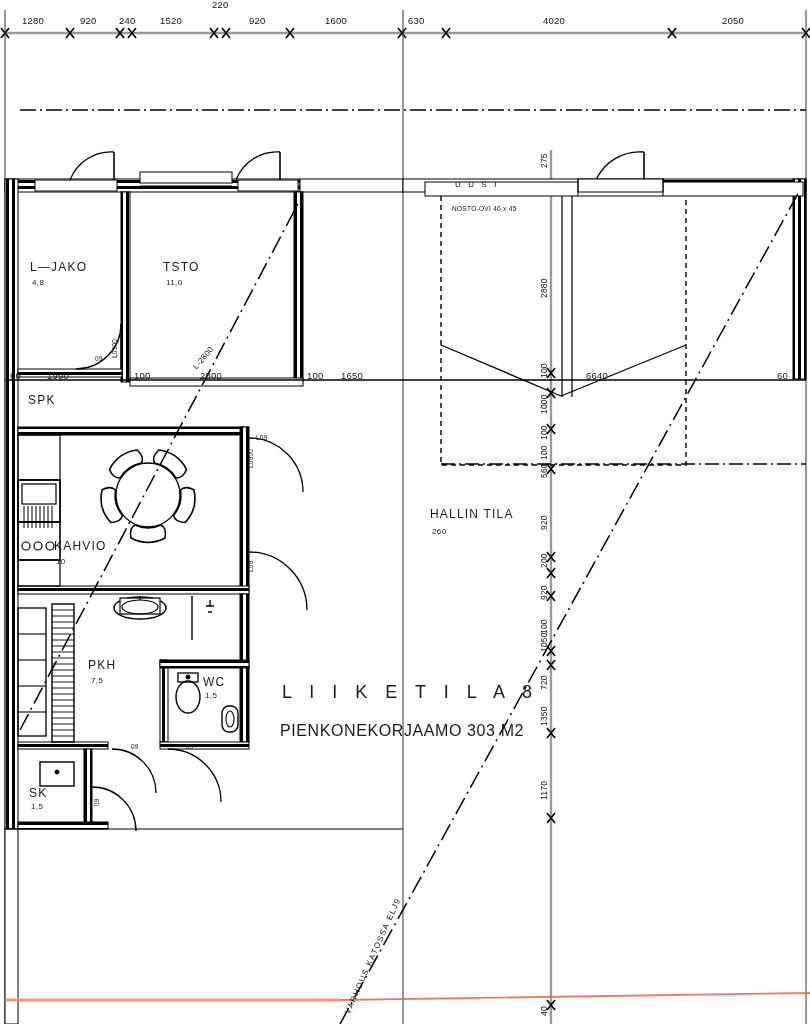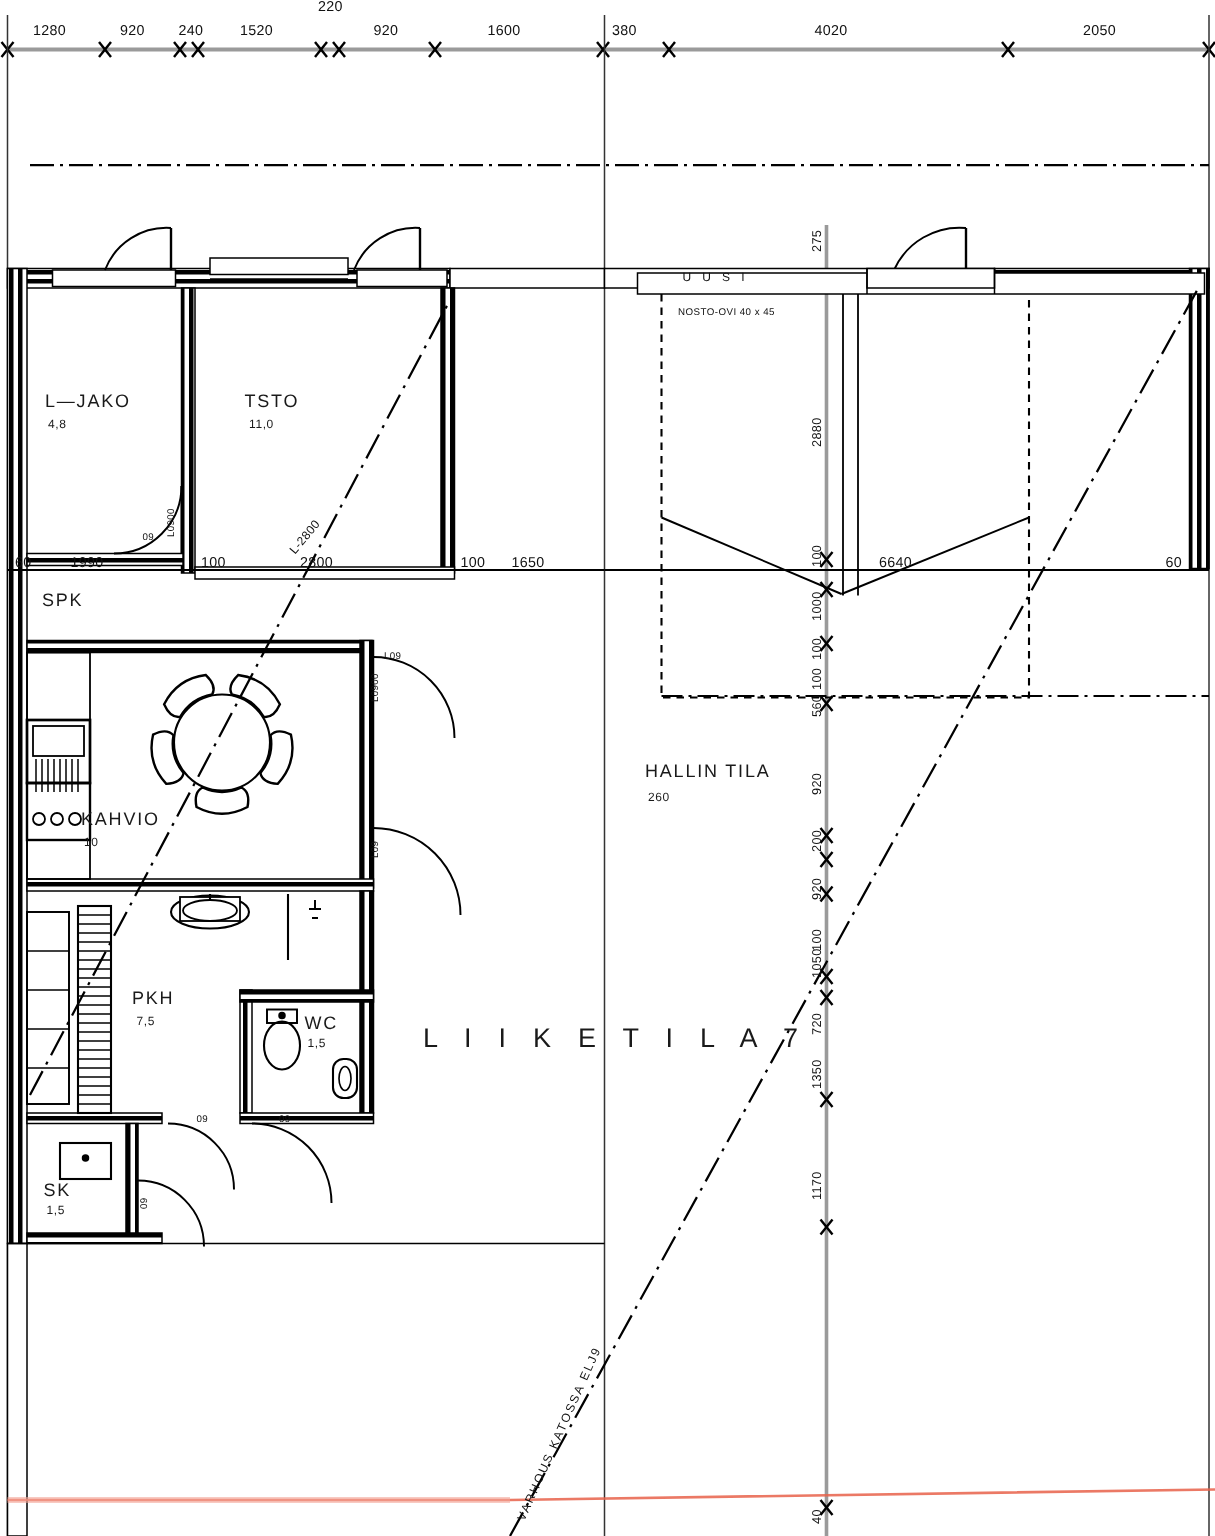--- a/index.html
+++ b/index.html
@@ -292,21 +292,21 @@
     <line x1="5" y1="829" x2="403" y2="829" stroke="#000" stroke-width="1.1"></line>
   </svg>
 
   <div class="lbl dim" style="left:22px;top:16px">1280</div>
   <div class="lbl dim" style="left:80px;top:16px">920</div>
   <div class="lbl dim" style="left:119px;top:16px">240</div>
   <div class="lbl dim" style="left:160px;top:16px">1520</div>
   <div class="lbl dim" style="left:212px;top:0">220</div>
   <div class="lbl dim" style="left:249px;top:16px">920</div>
   <div class="lbl dim" style="left:325px;top:16px">1600</div>
-  <div class="lbl dim" style="left:408px;top:16px">380</div>
+  <div class="lbl dim" style="left:408px;top:16px">630</div>
   <div class="lbl dim" style="left:543px;top:16px">4020</div>
   <div class="lbl dim" style="left:722px;top:16px">2050</div>
 
   <div class="lbl dimv rot90" style="left:540px;top:168px">275</div>
   <div class="lbl dimv rot90" style="left:540px;top:298px">2880</div>
   <div class="lbl dimv rot90" style="left:540px;top:378px">100</div>
   <div class="lbl dimv rot90" style="left:540px;top:414px">1000</div>
   <div class="lbl dimv rot90" style="left:540px;top:440px">100</div>
   <div class="lbl dimv rot90" style="left:540px;top:478px">560</div>
   <div class="lbl dimv rot90" style="left:540px;top:460px">100</div>
@@ -349,21 +349,22 @@
 
   <div class="lbl room-name" style="left:203px;top:676px">WC</div>
   <div class="lbl room-area" style="left:205px;top:692px">1,5</div>
 
   <div class="lbl room-name" style="left:29px;top:787px">SK</div>
   <div class="lbl room-area" style="left:31px;top:803px">1,5</div>
 
   <div class="lbl room-name" style="left:430px;top:508px">HALLIN TILA</div>
   <div class="lbl room-area" style="left:432px;top:528px">260</div>
 
-  <div class="lbl title1" style="left:282px;top:683px">L I I K E T I L A  7</div>
+  <div class="lbl title1" style="left:282px;top:683px">L I I K E T I L A  8</div>
+  <div class="lbl title2" style="left:280px;top:723px">PIENKONEKORJAAMO 303 M2</div>
 
   <div class="lbl doorlbl" style="left:95px;top:356px">09</div>
   <div class="lbl doorlbl" style="left:256px;top:435px">L09</div>
   <div class="lbl doorlbl rot90" style="left:248px;top:572px">L09</div>
   <div class="lbl doorlbl" style="left:131px;top:744px">09</div>
   <div class="lbl doorlbl" style="left:186px;top:744px">09</div>
   <div class="lbl doorlbl rot90" style="left:94px;top:806px">09</div>
   <div class="lbl doorlbl rot90" style="left:112px;top:358px">L0900</div>
   <div class="lbl doorlbl rot90" style="left:248px;top:468px">L0900</div>
 

